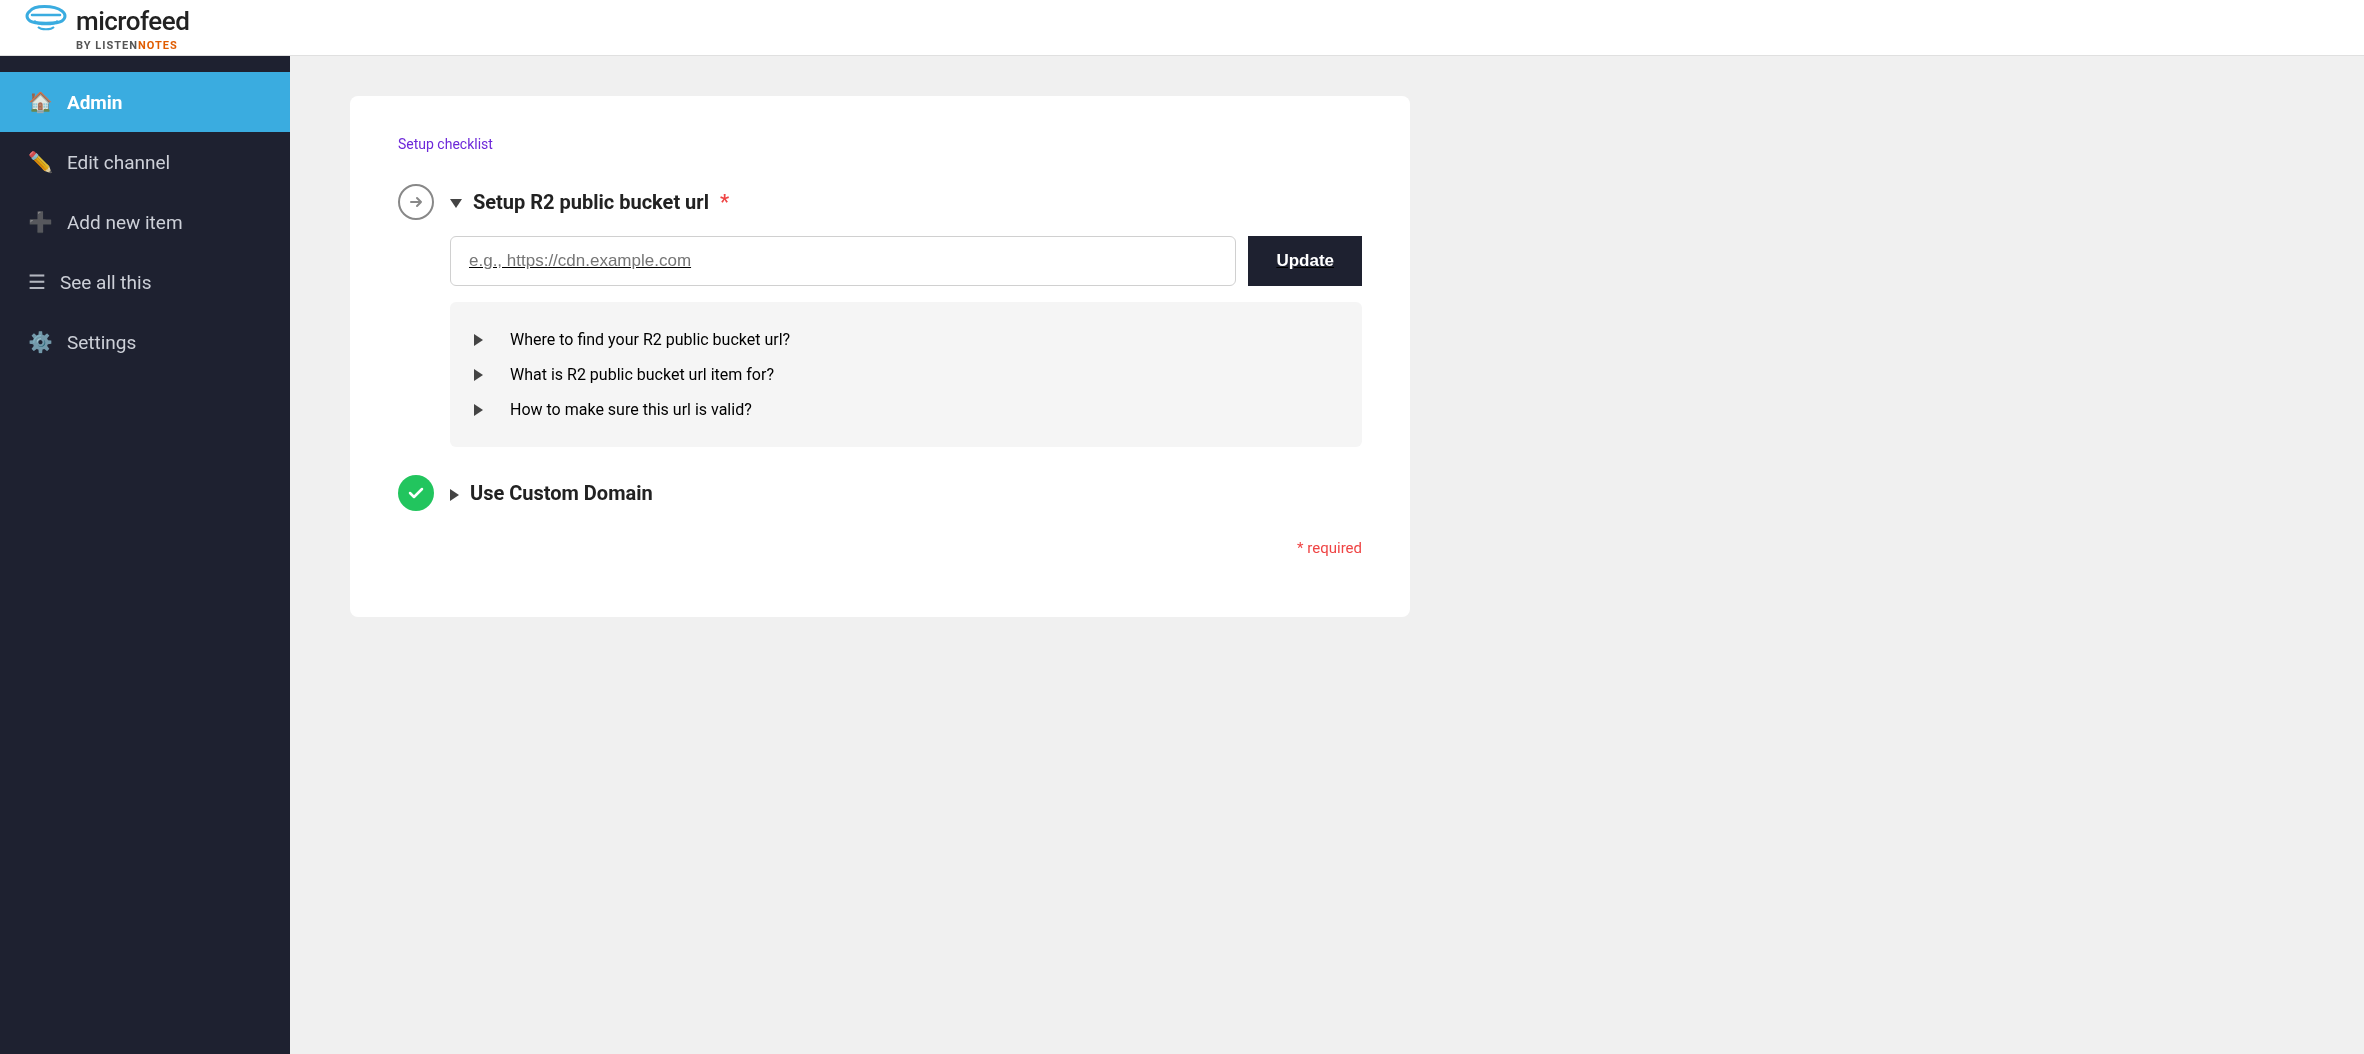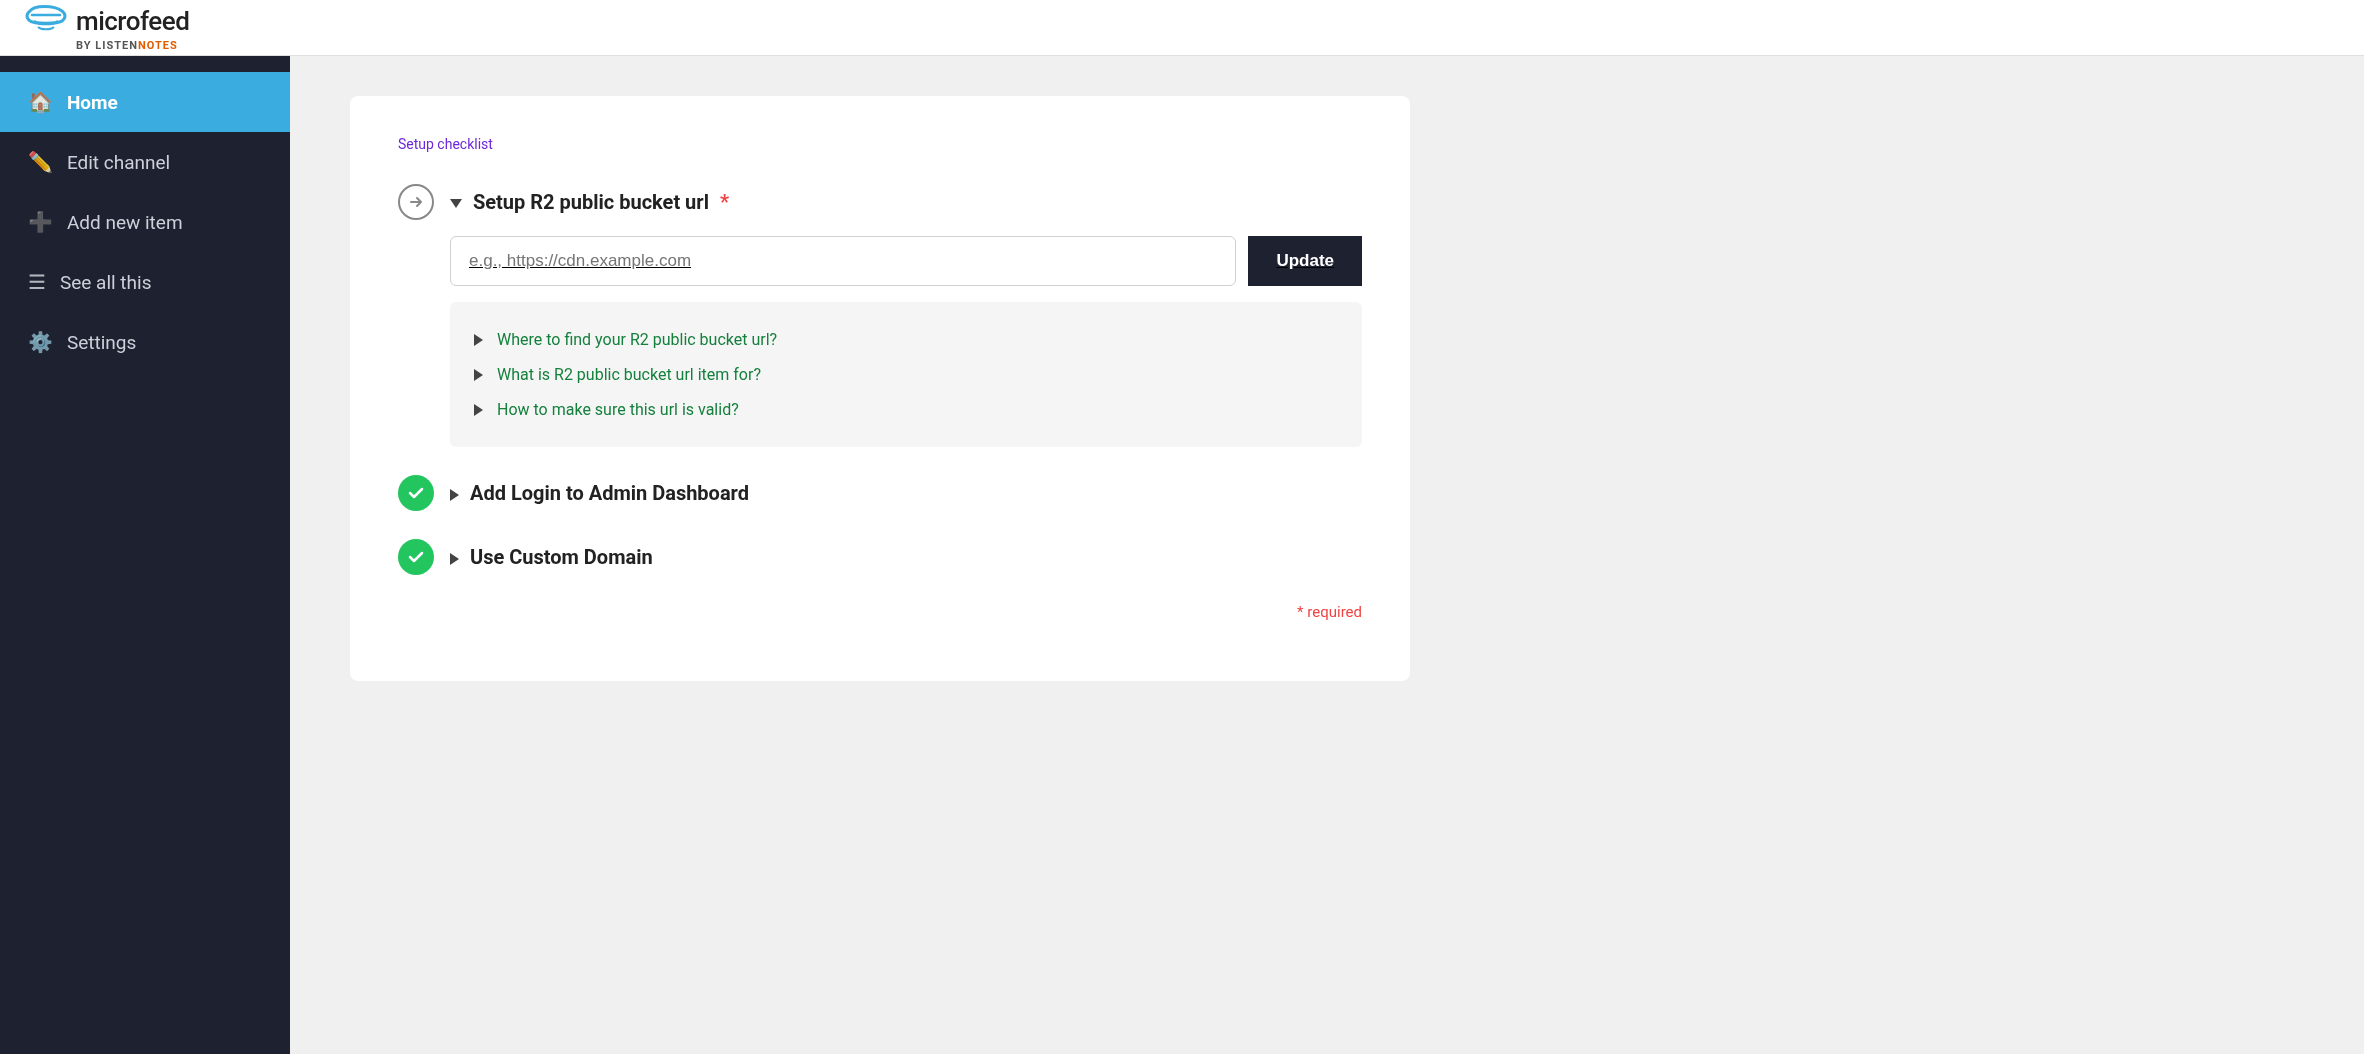--- a/index.html
+++ b/index.html
@@ -225,23 +225,23 @@
     .faq-box {
       background: #f5f5f5;
       border-radius: 6px;
       padding: 20px 24px;
       margin-left: 52px;
     }
 
     .faq-item {
       display: flex;
       align-items: center;
-      gap: 8px;
+      gap: 21px;
       padding: 8px 0;
-      color: #15803d;
+      color: #000000;
       font-size: 16px;
       cursor: pointer;
     }
     .faq-item:not(:last-child) {
       border-bottom: none;
     }
 
     
     .required-note {
       text-align: right;
@@ -269,21 +269,21 @@
       <span class="listen">by <span>LISTEN</span></span><span class="notes">NOTES</span>
     </div>
   </div>
 </div>
 
 <div class="layout">
 
   <nav class="sidebar">
     <a class="sidebar-item active">
       <span class="sidebar-icon">🏠</span>
-      <span>Home</span>
+      <span>Admin</span>
     </a>
     <a class="sidebar-item">
       <span class="sidebar-icon">✏️</span>
       <span>Edit channel</span>
     </a>
     <a class="sidebar-item">
       <span class="sidebar-icon">➕</span>
       <span>Add new item</span>
     </a>
     <a class="sidebar-item">
@@ -330,48 +330,33 @@
           <div class="faq-item">
             <span class="triangle-right"></span>
             <span>What is R2 public bucket url item for?</span>
           </div>
           <div class="faq-item">
             <span class="triangle-right"></span>
             <span>How to make sure this url is valid?</span>
           </div>
         </div>
       </div>
+
 
       <div class="checklist-item">
         <div class="checklist-row">
           <div class="status-icon">
             <div class="status-check">
               <svg width="18" height="18" viewBox="0 0 18 18">
                 <path d="M3 9 L7 13 L15 5" stroke="#fff" stroke-width="2.5" fill="none" stroke-linecap="round" stroke-linejoin="round"></path>
               </svg>
             </div>
           </div>
           <span class="checklist-label">
             <span class="triangle-right"></span>
-            <span>Add Login to Admin Dashboard</span>
-          </span>
-        </div>
-      </div>
-
-      <div class="checklist-item">
-        <div class="checklist-row">
-          <div class="status-icon">
-            <div class="status-check">
-              <svg width="18" height="18" viewBox="0 0 18 18">
-                <path d="M3 9 L7 13 L15 5" stroke="#fff" stroke-width="2.5" fill="none" stroke-linecap="round" stroke-linejoin="round"></path>
-              </svg>
-            </div>
-          </div>
-          <span class="checklist-label">
-            <span class="triangle-right"></span>
             <span>Use Custom Domain</span>
           </span>
         </div>
       </div>
 
       <div class="required-note">* required</div>
     </div>
   </main>
 </div>
 

